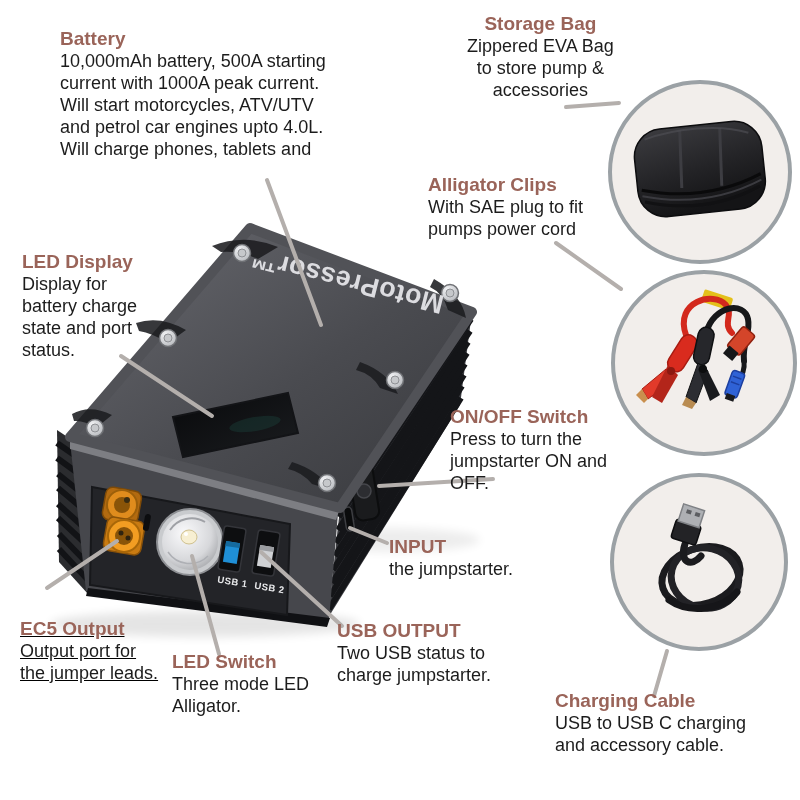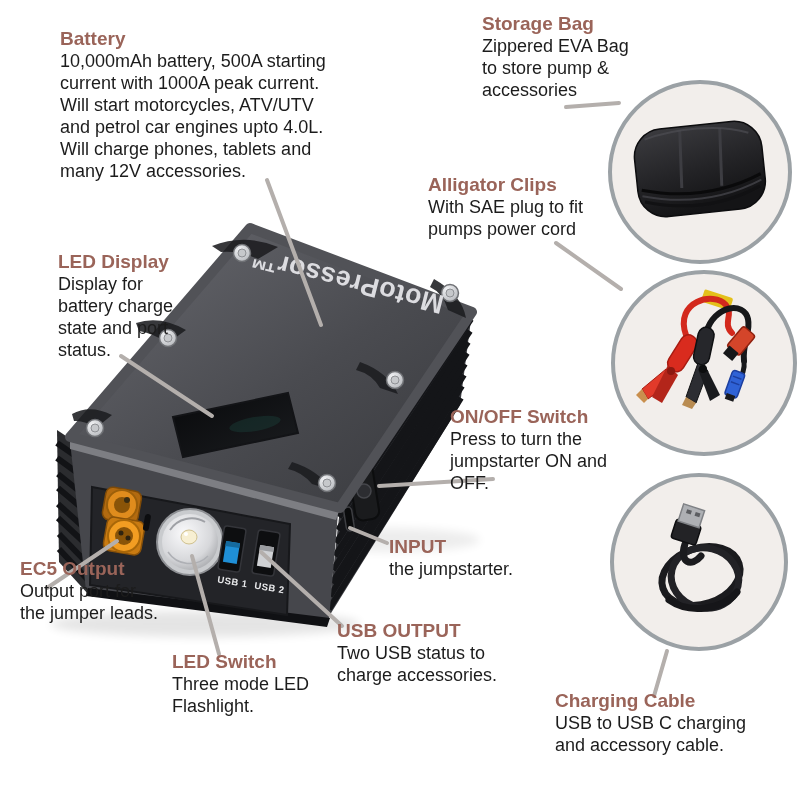--- a/index.html
+++ b/index.html
@@ -273,37 +273,36 @@
   </g>
 </svg>
 
   <div class="ann" style="left:60px; top:27px;">
     <div class="ann-title">Battery</div>
     <div class="ann-line">10,000mAh battery, 500A starting</div>
     <div class="ann-line">current with 1000A peak current.</div>
     <div class="ann-line">Will start motorcycles, ATV/UTV</div>
     <div class="ann-line">and petrol car engines upto 4.0L.</div>
     <div class="ann-line">Will charge phones, tablets and</div>
-    <div class="ann-line">many 12V accessories.</div>
-  </div>
-
-  <div class="ann" style="left:482px; top:12px;">
+  </div>
+
+  <div class="ann" style="left:467px; top:12px;text-align:center;">
     <div class="ann-title">Storage Bag</div>
     <div class="ann-line">Zippered EVA Bag</div>
     <div class="ann-line">to store pump &amp;</div>
     <div class="ann-line">accessories</div>
   </div>
 
   <div class="ann" style="left:428px; top:173px;">
     <div class="ann-title">Alligator Clips</div>
     <div class="ann-line">With SAE plug to fit</div>
     <div class="ann-line">pumps power cord</div>
   </div>
 
-  <div class="ann" style="left:22px; top:250px;margin-left:36px;">
+  <div class="ann" style="left:22px; top:250px;">
     <div class="ann-title">LED Display</div>
     <div class="ann-line">Display for</div>
     <div class="ann-line">battery charge</div>
     <div class="ann-line">state and port</div>
     <div class="ann-line">status.</div>
   </div>
 
   <div class="ann" style="left:450px; top:405px;">
     <div class="ann-title">ON/OFF Switch</div>
     <div class="ann-line">Press to turn the</div>
@@ -312,33 +311,33 @@
   </div>
 
   <div class="ann" style="left:389px; top:535px;">
     <div class="ann-title">INPUT</div>
     <div class="ann-line">the jumpstarter.</div>
   </div>
 
   <div class="ann" style="left:337px; top:619px;">
     <div class="ann-title">USB OUTPUT</div>
     <div class="ann-line">Two USB status to</div>
-    <div class="ann-line">charge accessories.</div>
-  </div>
-
-  <div class="ann" style="left:20px; top:557px;">
+    <div class="ann-line">charge jumpstarter.</div>
+  </div>
+
+  <div class="ann" style="left:20px; top:617px;text-decoration:underline;">
     <div class="ann-title">EC5 Output</div>
     <div class="ann-line">Output port for</div>
     <div class="ann-line">the jumper leads.</div>
   </div>
 
   <div class="ann" style="left:172px; top:650px;">
     <div class="ann-title">LED Switch</div>
     <div class="ann-line">Three mode LED</div>
-    <div class="ann-line">Flashlight.</div>
+    <div class="ann-line">Alligator.</div>
   </div>
 
   <div class="ann" style="left:555px; top:689px;">
     <div class="ann-title">Charging Cable</div>
     <div class="ann-line">USB to USB C charging</div>
     <div class="ann-line">and accessory cable.</div>
   </div>
 
 </div>
 

